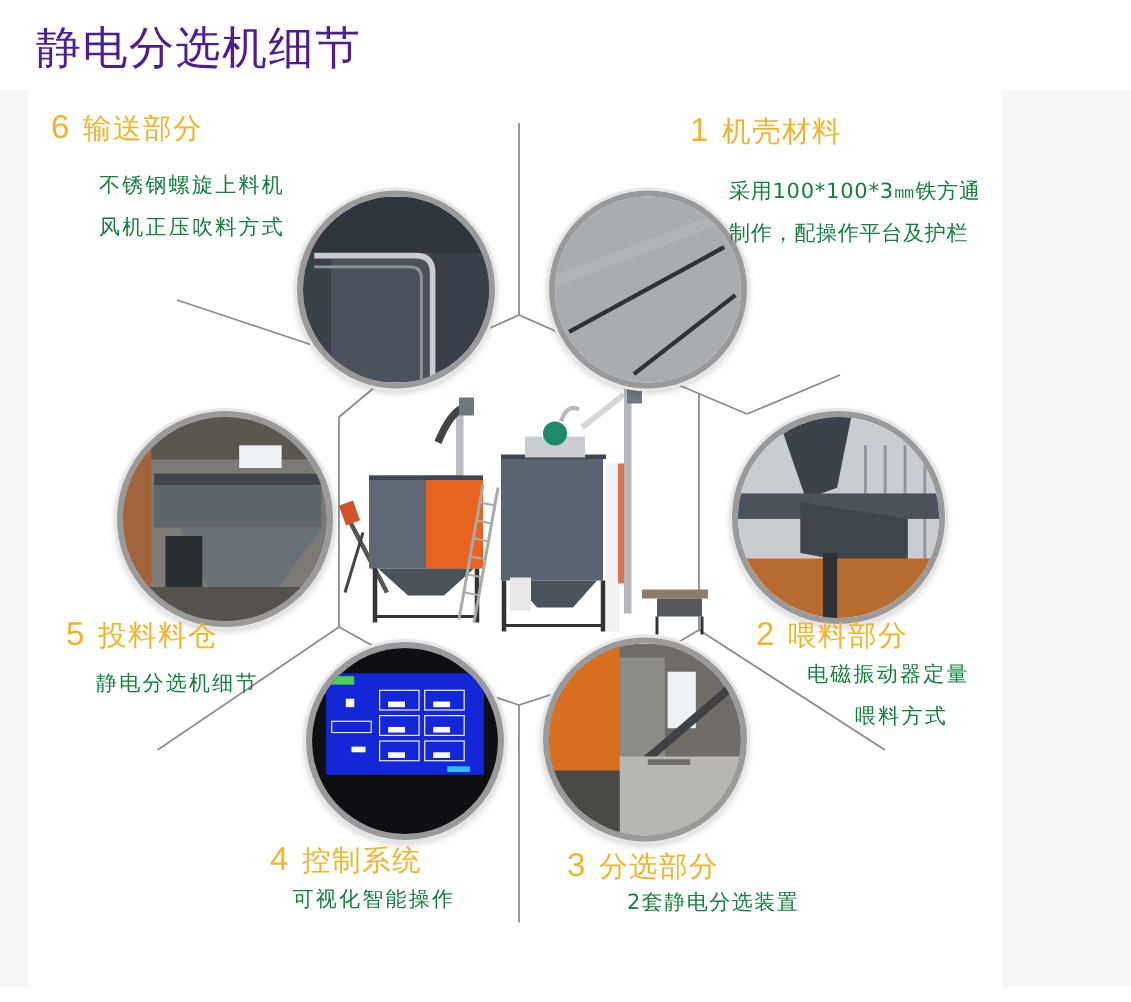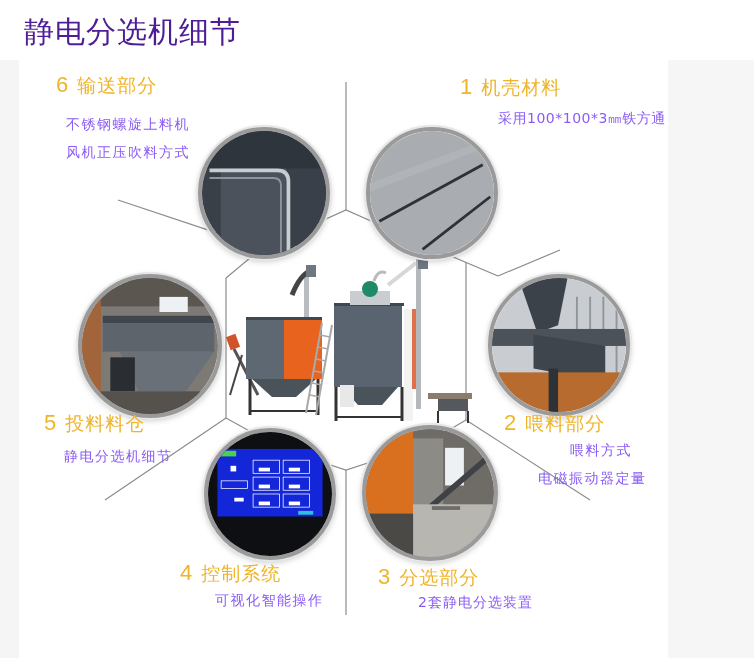--- a/index.html
+++ b/index.html
@@ -16,21 +16,21 @@
   .panel { position: absolute; left: 19px; top: 60px; width: 649px; height: 598px; background: #ffffff; }
 
   .lines { position: absolute; left: 0; top: 0; width: 754px; height: 668px; pointer-events: none; }
 
   .heading {
     position: absolute; color: #f0b429; font-size: 19px; white-space: nowrap;
     font-family: "DejaVu Sans", sans-serif; letter-spacing: 1px;
   }
   .heading .num { font-size: 22px; margin-right: 8px; font-family: "Liberation Sans", sans-serif; }
   .desc {
-    position: absolute; color: #8b5cf6; font-size: 14px; white-space: nowrap;
+    position: absolute; color: #15803d; font-size: 14px; white-space: nowrap;
     font-family: "DejaVu Sans", sans-serif; letter-spacing: 1.5px; line-height: 28px;
   }
   .desc div { height: 28px; }
 
   .circle {
     position: absolute; border-radius: 50%; overflow: hidden;
     border: 4px solid #9a9a9a;
     box-shadow: 0 0 0 2px #e6e6e6, 0 2px 6px rgba(0,0,0,0.25);
   }
   .circle svg { width: 100%; height: 100%; display: block; }
@@ -132,42 +132,43 @@
 <div class="circle" style="left:198px; top:127px; width:132px; height:132px;">
   <svg viewBox="0 0 132 132">
     <rect width="132" height="132" fill="#3a4048"></rect>
     <rect x="0" y="0" width="132" height="40" fill="#2f353c"></rect>
     <rect x="20" y="40" width="70" height="92" fill="#4b525b"></rect>
     <path d="M8 42 L80 42 Q92 42 92 54 L92 132" stroke="#c8cdd2" stroke-width="4" fill="none"></path>
     <path d="M8 50 L76 50 Q84 50 84 58 L84 132" stroke="#8e959c" stroke-width="2" fill="none"></path>
     <rect x="100" y="40" width="32" height="92" fill="#39404a"></rect>
   </svg>
 </div>
-<div class="heading" style="left:56px; top:72px;text-align:right;">
+<div class="heading" style="left:34px; top:72px;text-align:right;">
   <span class="num">6</span><span>输送部分</span>
 </div>
 <div class="desc" style="left:66px; top:110px;">
   <div>不锈钢螺旋上料机</div>
   <div>风机正压吹料方式</div>
 </div>
 
 <div class="circle" style="left:366px; top:127px; width:132px; height:132px;">
   <svg viewBox="0 0 132 132">
     <rect width="132" height="132" fill="#a9adb1"></rect>
     <rect width="132" height="132" fill="url(#none)"></rect>
     <line x1="10" y1="96" x2="120" y2="36" stroke="#2e3236" stroke-width="3"></line>
     <line x1="56" y1="126" x2="128" y2="70" stroke="#2e3236" stroke-width="3"></line>
     <line x1="0" y1="60" x2="132" y2="10" stroke="#b8bcc0" stroke-width="8" opacity="0.5"></line>
   </svg>
 </div>
 <div class="heading" style="left:460px; top:74px;">
   <span class="num">1</span><span>机壳材料</span>
 </div>
-<div class="desc" style="left:486px; top:104px; letter-spacing:0.5px;margin-left:12px;">
+<div class="desc" style="left:486px; top:114px; letter-spacing:0.5px;">
   <div>采用100*100*3㎜铁方通</div>
+  <div>制作，配操作平台及护栏</div>
 </div>
 
 <div class="circle" style="left:78px; top:274px; width:144px; height:144px;">
   <svg viewBox="0 0 144 144">
     <rect width="144" height="144" fill="#7d7a76"></rect>
     <rect x="0" y="0" width="144" height="30" fill="#5b5650"></rect>
     <rect x="82" y="20" width="30" height="16" fill="#eef1f3"></rect>
     <rect x="0" y="10" width="20" height="110" fill="#a2643a"></rect>
     <rect x="22" y="40" width="118" height="8" fill="#40464c"></rect>
     <rect x="22" y="48" width="118" height="30" fill="#5d646b"></rect>
@@ -196,22 +197,22 @@
     <rect x="0" y="54" width="142" height="18" fill="#4b5259"></rect>
     <polygon points="44,60 120,72 120,110 44,96" fill="#3e454c"></polygon>
     <rect x="0" y="100" width="142" height="42" fill="#b86b2e"></rect>
     <rect x="60" y="96" width="10" height="46" fill="#2d3237"></rect>
   </svg>
 </div>
 <div class="heading" style="left:504px; top:410px;text-align:center;">
   <span class="num">2</span><span>喂料部分</span>
 </div>
 <div class="desc" style="left:538px; top:436px; text-align:right;">
+  <div>电磁振动器定量</div>
   <div style="padding-left:32px; text-align:left;">喂料方式</div>
-  <div>电磁振动器定量</div>
 </div>
 
 <div class="circle" style="left:204px; top:428px; width:132px; height:132px;">
   <svg viewBox="0 0 132 132">
     <rect width="132" height="132" fill="#0e0f12"></rect>
     <rect x="10" y="18" width="112" height="72" fill="#1326d8"></rect>
     <rect x="12" y="20" width="18" height="6" fill="#4ad24a"></rect>
     <g fill="none" stroke="#ffffff" stroke-width="0.8">
       <rect x="48" y="30" width="28" height="14"></rect>
       <rect x="80" y="30" width="28" height="14"></rect>
@@ -230,21 +231,21 @@
       <rect x="24" y="36" width="6" height="6"></rect>
       <rect x="28" y="70" width="10" height="4"></rect>
     </g>
     <rect x="14" y="52" width="28" height="8" fill="none" stroke="#ffffff" stroke-width="0.8"></rect>
     <rect x="96" y="84" width="16" height="4" fill="#30c0e0"></rect>
   </svg>
 </div>
 <div class="heading" style="left:156px; top:560px;margin-left:24px;">
   <span class="num">4</span><span>控制系统</span>
 </div>
-<div class="desc" style="left:195px; top:586px;margin-left:20px;">
+<div class="desc" style="left:195px; top:586px;">
   <div>可视化智能操作</div>
 </div>
 
 <div class="circle" style="left:362px; top:425px; width:136px; height:136px;">
   <svg viewBox="0 0 136 136">
     <rect width="136" height="136" fill="#6f6c67"></rect>
     <rect x="0" y="0" width="50" height="90" fill="#d9701f"></rect>
     <rect x="50" y="10" width="32" height="80" fill="#8d8b86"></rect>
     <rect x="84" y="20" width="20" height="40" fill="#eef1f3"></rect>
     <line x1="60" y1="90" x2="130" y2="30" stroke="#3e4247" stroke-width="6"></line>

